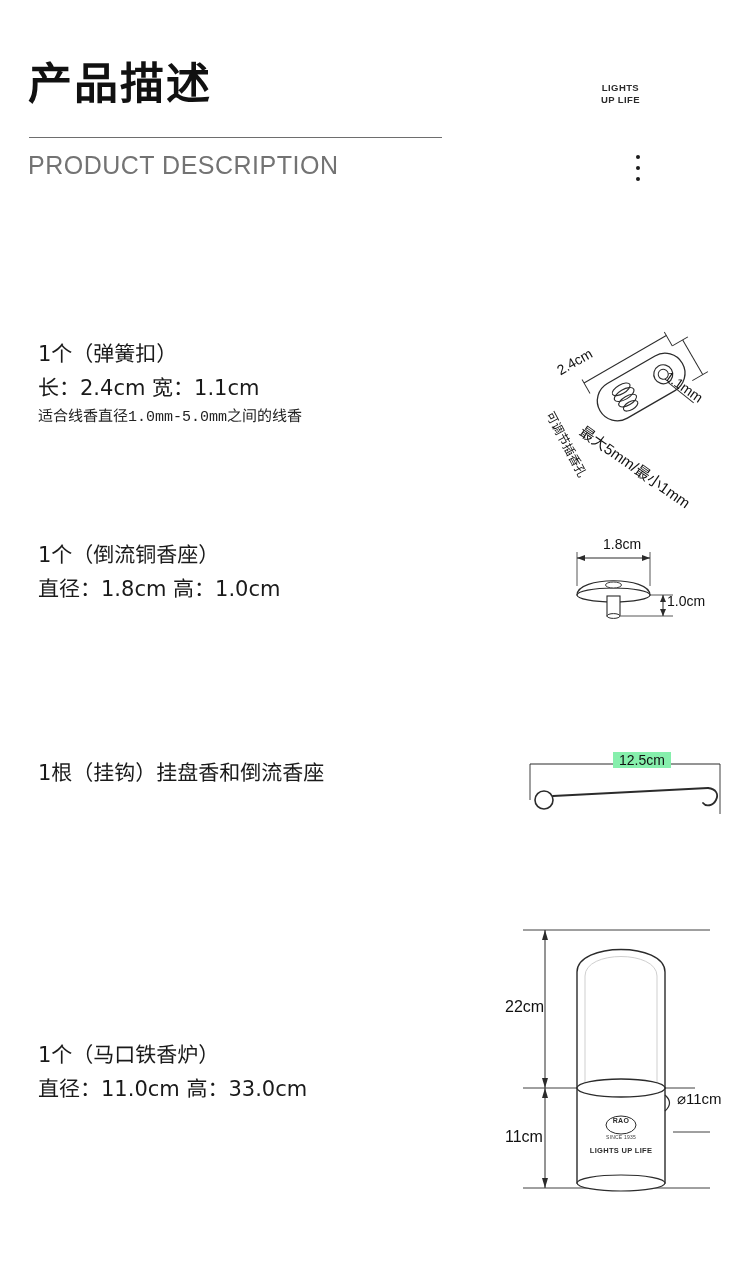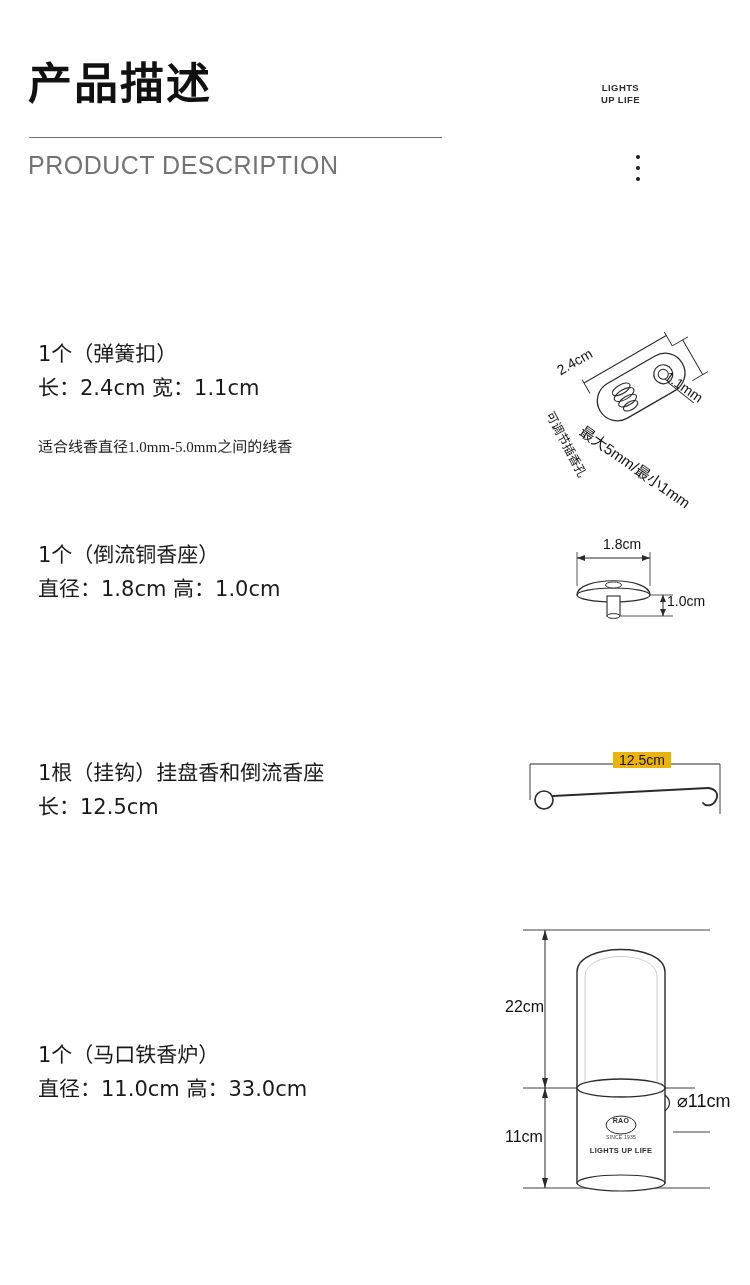--- a/index.html
+++ b/index.html
@@ -96,22 +96,21 @@
     line-height: 34px;
     color: #1a1a1a;
     white-space: nowrap;
     font-family: "DejaVu Sans", "Liberation Sans", sans-serif;
   }
   .line-note {
     font-size: 15px;
     line-height: 26px;
     color: #222222;
     white-space: nowrap;
-    font-family: Liberation Serif, serif;
-    margin-top: 29px;
+    font-family: Liberation Mono, monospace;
   }
 
   .fig {
     position: absolute;
   }
 
   .dim-label {
     position: absolute;
     font-size: 14px;
     color: #111;
@@ -224,35 +223,34 @@
     <line x1="66" y1="76" x2="118" y2="76" stroke="#2b2b2b" stroke-width="0.8"></line>
     <polygon points="108,55 105,62 111,62" fill="#2b2b2b"></polygon>
     <polygon points="108,76 105,69 111,69" fill="#2b2b2b"></polygon>
   </svg>
   <div class="dim-label" style="left:28px; top:-4px;margin-left:20px;">1.8cm</div>
   <div class="dim-label" style="left:112px; top:53px;">1.0cm</div>
 </div>
 
 <div class="item-text" style="top:756px;">
   <div class="line-main">1根（挂钩）挂盘香和倒流香座</div>
-  <div class="line-sub">长：12.5cm</div>
 </div>
 
 <div class="fig" style="left:520px; top:742px; width:210px; height:90px;">
   <svg width="210" height="90" viewBox="0 0 210 90">
 
     <line x1="10" y1="22" x2="200" y2="22" stroke="#2b2b2b" stroke-width="1"></line>
     <line x1="10" y1="22" x2="10" y2="58" stroke="#2b2b2b" stroke-width="0.9"></line>
     <line x1="200" y1="22" x2="200" y2="72" stroke="#2b2b2b" stroke-width="0.9"></line>
 
     <circle cx="24" cy="58" r="9" fill="#ffffff" stroke="#2b2b2b" stroke-width="1.6"></circle>
     <path d="M33 54 L188 46" stroke="#2b2b2b" stroke-width="1.8" fill="none" stroke-linecap="round"></path>
     <path d="M188 46 C196 47, 199 52, 196 58 C193 64, 186 65, 183 61" stroke="#2b2b2b" stroke-width="1.8" fill="none" stroke-linecap="round"></path>
   </svg>
-  <div class="dim-label" style="left:93px; top:10px; background:#eab308; padding:0 6px;">12.5cm</div>
+  <div class="dim-label" style="left:93px; top:10px; background:#86efac; padding:0 6px;">12.5cm</div>
 </div>
 
 <div class="item-text" style="top:1038px;">
   <div class="line-main">1个（马口铁香炉）</div>
   <div class="line-sub">直径：11.0cm   高：33.0cm</div>
 </div>
 
 <div class="fig" style="left:505px; top:920px; width:235px; height:290px;">
   <svg width="235" height="290" viewBox="0 0 235 290">
 
@@ -279,18 +277,18 @@
 
     <path d="M160 175 q9 8 0 16" fill="none" stroke="#2b2b2b" stroke-width="1.2"></path>
 
     <line x1="168" y1="212" x2="205" y2="212" stroke="#2b2b2b" stroke-width="0.9"></line>
 
     <ellipse cx="116" cy="205" rx="15" ry="9" fill="#ffffff" stroke="#2b2b2b" stroke-width="1"></ellipse>
   </svg>
 
   <div class="dim-label" style="left:0px; top:78px; font-size:16px;">22cm</div>
   <div class="dim-label" style="left:0px; top:208px; font-size:16px;">11cm</div>
-  <div class="dim-label" style="left:172px; top:170px; font-size:18px;">⌀11cm</div>
+  <div class="dim-label" style="left:172px; top:170px; font-size:15px;">⌀11cm</div>
 
   <div style="position:absolute; left:101px; top:197px; width:30px; text-align:center; font-size:7px; font-weight:bold; letter-spacing:0.3px; color:#2b2b2b;">RAO</div>
   <div style="position:absolute; left:93px; top:214px; width:46px; text-align:center; font-size:5px; letter-spacing:0.2px; color:#3a3a3a;">SINCE 1935</div>
   <div style="position:absolute; left:83px; top:226px; width:66px; text-align:center; font-size:7.5px; font-weight:bold; letter-spacing:0.3px; color:#2b2b2b;">LIGHTS UP LIFE</div>
 </div>
 
 </body></html>

